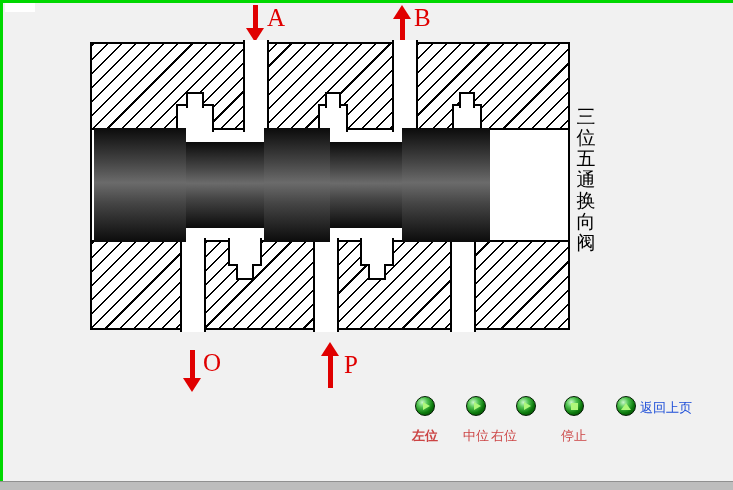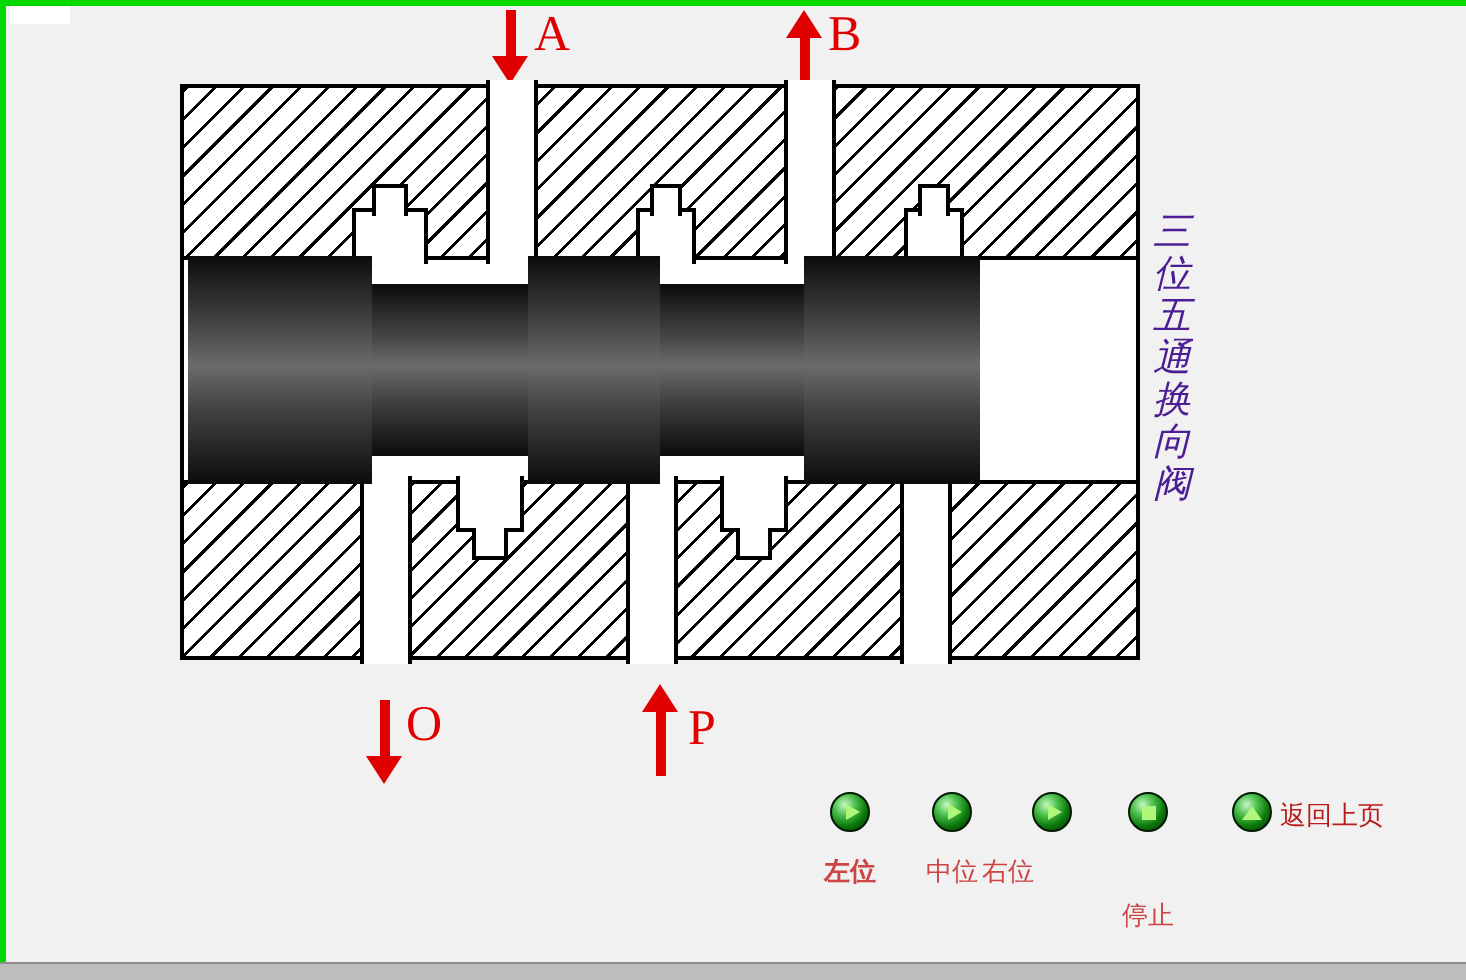--- a/index.html
+++ b/index.html
@@ -39,36 +39,36 @@
     z-index:4;
     background:linear-gradient(to bottom,#0b0b0b 0%,#454545 30%,#6b6b6b 48%,#454545 66%,#0b0b0b 100%);
   }
 
   
   .shaft { background:#e00000; }
   .head-dn { width:0; height:0; border-left:9px solid transparent; border-right:9px solid transparent; border-top:14px solid #e00000; }
   .head-up { width:0; height:0; border-left:9px solid transparent; border-right:9px solid transparent; border-bottom:14px solid #e00000; }
   .plabel { color:#e00000; font-family:"Liberation Serif", serif; font-size:25px; }
 
-  .vtitle { left:575px; top:106px; width:22px; color:#4c1d95; font-size:19px; line-height:21px;
-            word-break:break-all; text-align:center;font-style:italic; }
+  .vtitle { left:575px; top:106px; width:22px; color:#000000; font-size:19px; line-height:21px;
+            word-break:break-all; text-align:center; }
 
   
   .orb {
     width:20px; height:20px; border-radius:50%;
     background:radial-gradient(circle at 35% 30%, #c9f7c9 0%, #4fc24f 30%, #0c7a0c 62%, #032d03 100%);
     border:1px solid #021a02;
     display:flex; align-items:center; justify-content:center;
     cursor:pointer;
   }
   .i-play { width:0; height:0; border-top:4px solid transparent; border-bottom:4px solid transparent; border-left:7px solid #aef77a; margin-left:2px; }
   .i-stop { width:7px; height:7px; background:#aef77a; }
   .i-up   { width:0; height:0; border-left:5px solid transparent; border-right:5px solid transparent; border-bottom:7px solid #aef77a; }
   .cap { color:#cc4444; font-size:13px; width:44px; text-align:center; }
-  .backcap { color:#b91c1c; font-size:13px; cursor:pointer; }
+  .backcap { color:#1d4ed8; font-size:13px; cursor:pointer; }
 </style>
 </head>
 <body>
 
 <div class="abs green-top"></div>
 <div class="abs green-left"></div>
 <div class="abs corner-chip"></div>
 <div class="abs statusbar"></div>
 
 <div class="abs valve">
@@ -132,14 +132,14 @@
 <div class="abs orb" style="left:564px; top:396px;">
   <span class="i-stop"></span>
 </div>
 <div class="abs orb" style="left:616px; top:396px;">
   <span class="i-up"></span>
 </div>
 
 <div class="abs cap" style="left:403px; top:427px;font-weight:bold;">左位</div>
 <div class="abs cap" style="left:454px; top:427px;">中位</div>
 <div class="abs cap" style="left:482px; top:427px;">右位</div>
-<div class="abs cap" style="left:552px; top:449px;">停止</div>
+<div class="abs cap" style="left:552px; top:427px;">停止</div>
 <div class="abs backcap" style="left:640px; top:399px;">返回上页</div>
 
 </body></html>

